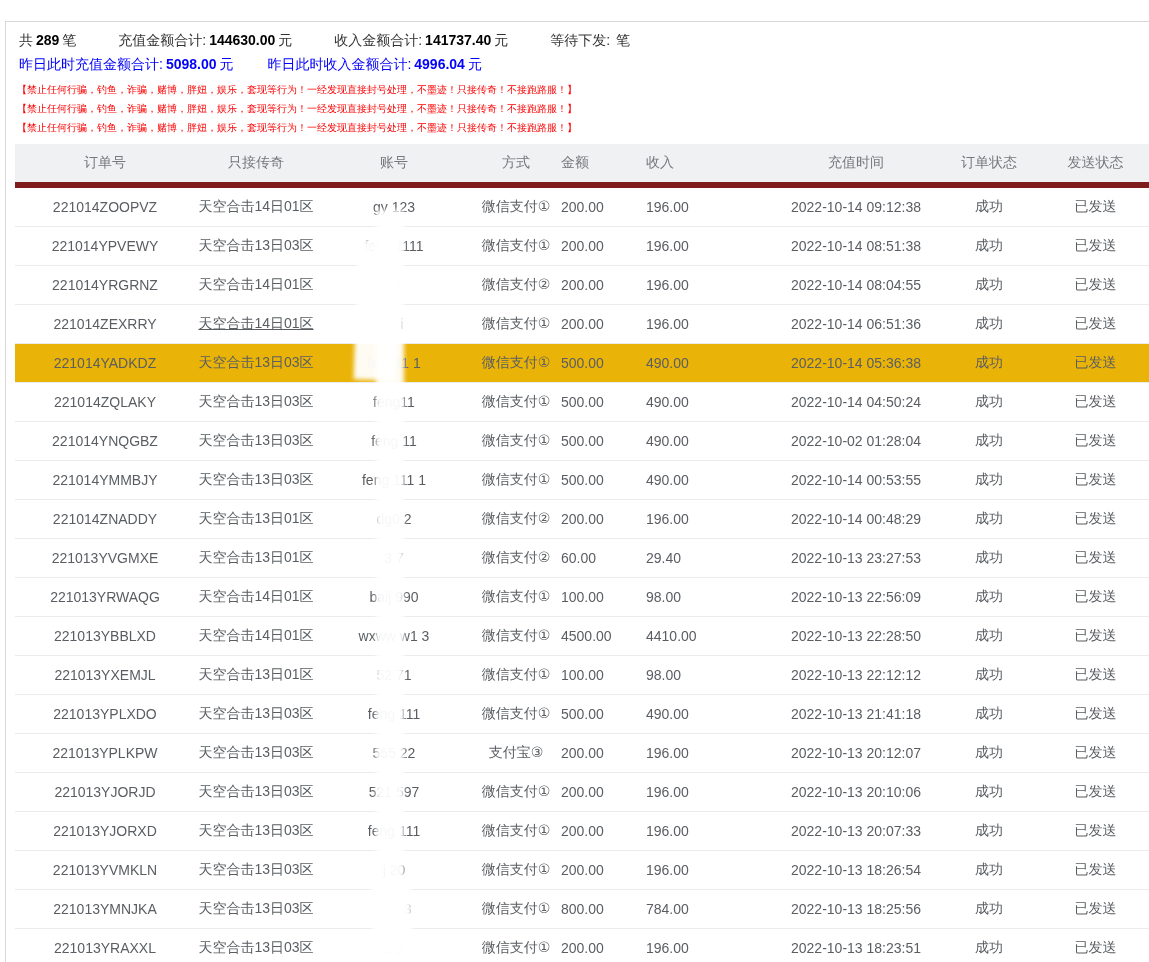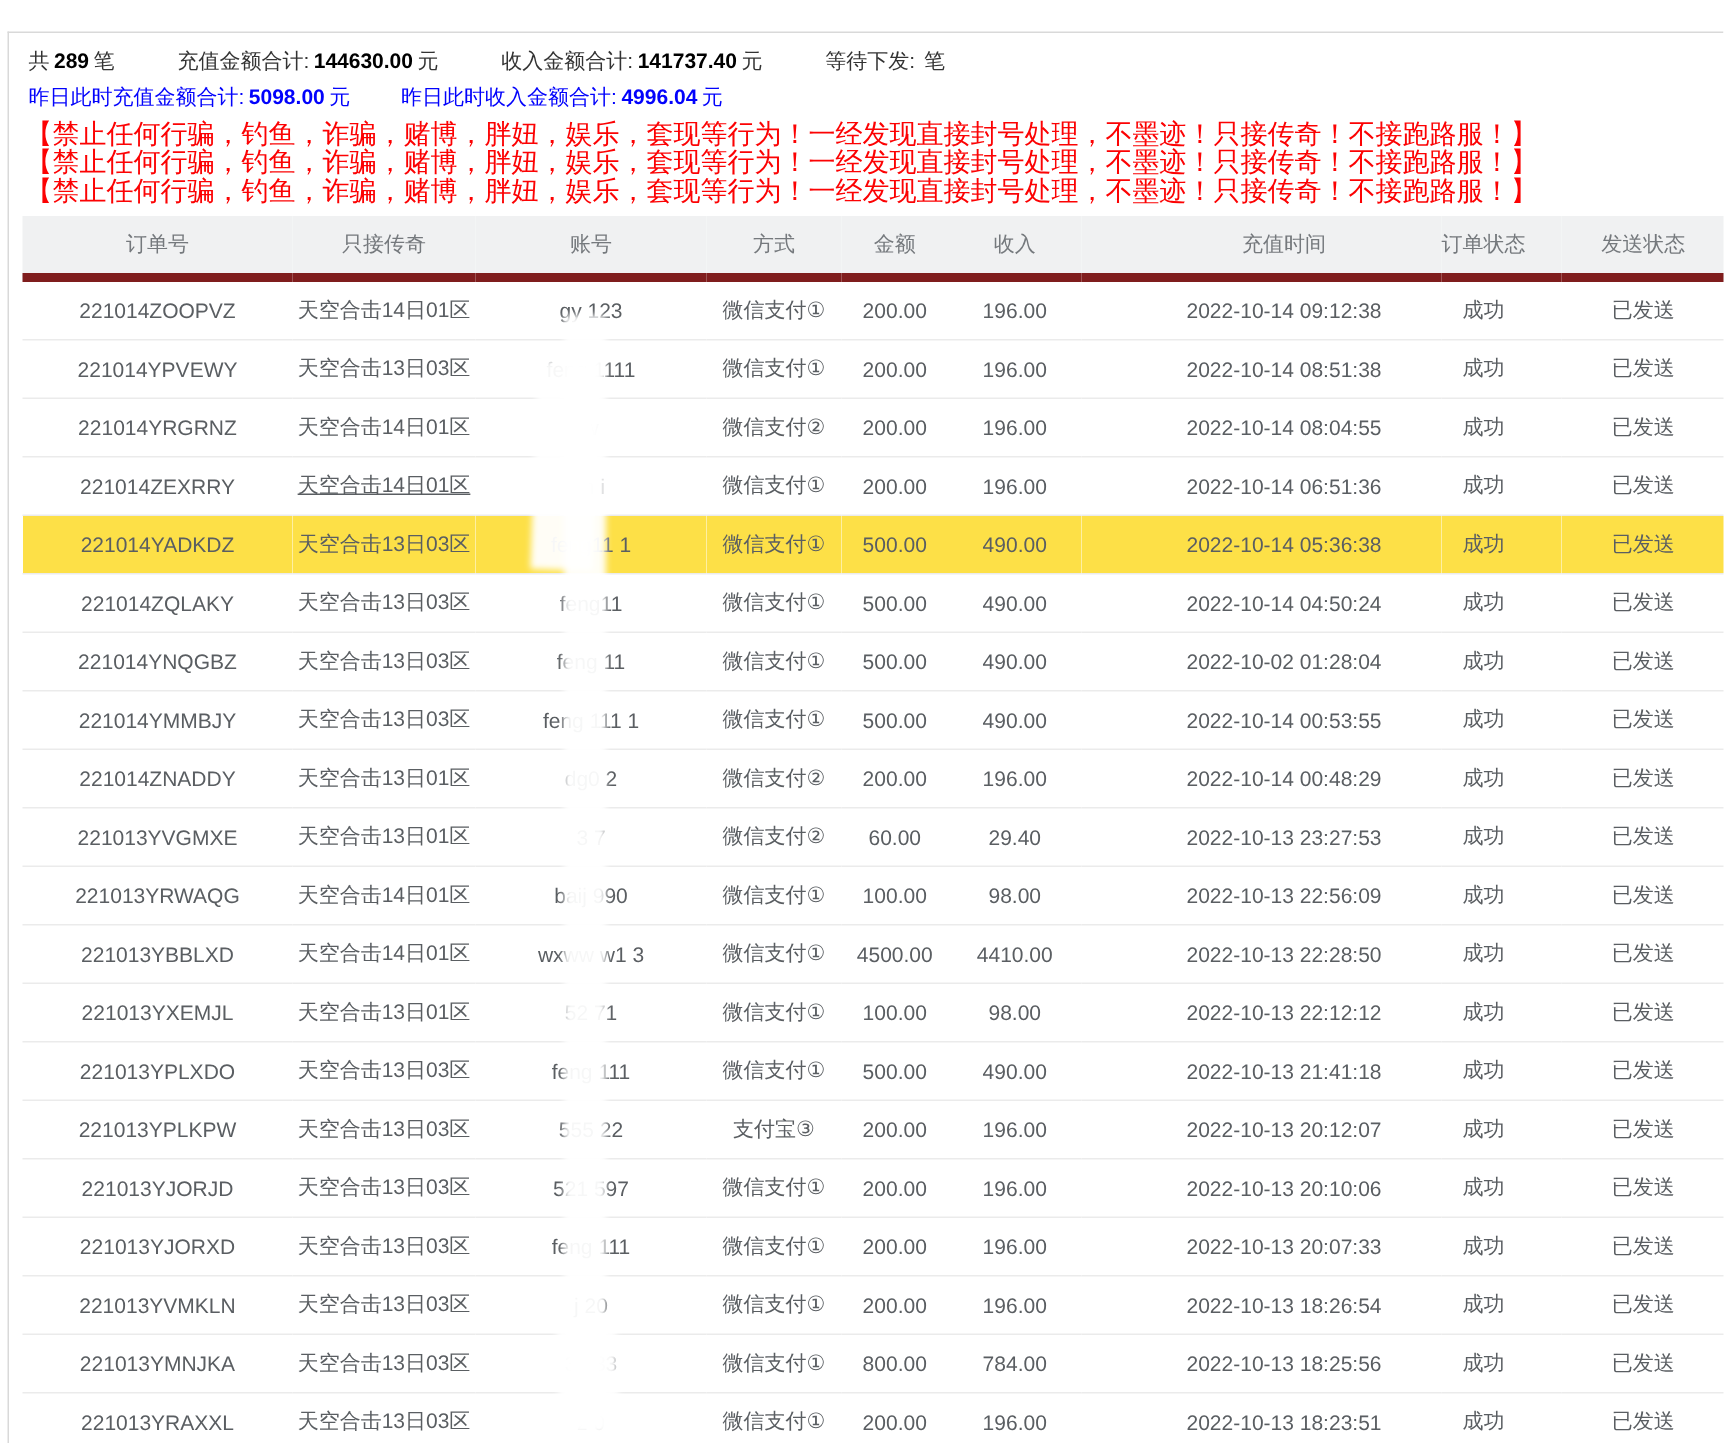--- a/index.html
+++ b/index.html
@@ -14,39 +14,39 @@
     box-sizing:border-box;background:#fff;
     border-top:1px solid #d9d9d9;border-left:1px solid #d9d9d9;
     padding:10px 0 0 9px;
   }
   .stats-line{font-size:14px;line-height:16px;color:#333;margin:0 0 8px 4px;white-space:nowrap;}
   .stats-line .grp{margin-right:38px;}
   .stats-line b{color:#000;margin:0 3px;}
   .stats-line.yesterday{color:#0202fc;}
   .stats-line.yesterday b{color:#0202fc;margin:0 3px;}
   .stats-line.yesterday .grp{margin-right:30px;margin-top:37px;}
-  .warning{font-size:18px;line-height:19px;color:#fc0203;margin-left:2px;white-space:nowrap;}
+  .warning{font-size:10px;line-height:19px;color:#fc0203;margin-left:2px;white-space:nowrap;}
   table.orders{
     border-collapse:collapse;table-layout:fixed;width:1135px;margin-top:7px;
     font-size:14px;
   }
   table.orders thead th{
     height:38px;background:#f0f1f2;color:#75797d;font-weight:normal;
     border-bottom:6px solid #7f1d1d;text-align:center;padding:0;
   }
   table.orders tbody td{
     height:38px;color:#5a5e62;text-align:center;padding:0;
     border-bottom:1px solid #ebebeb;white-space:nowrap;overflow:hidden;
   }
-  table.orders .col-amount,table.orders .col-income{text-align:center;padding-right:14px;}
+  table.orders .col-amount,table.orders .col-income{text-align:left;padding-right:14px;}
   table.orders .col-time{padding-left:30px;}
   table.orders .col-status{padding-right:24px;}
   td.green{color:#0a8a0a;}
   td.link{text-decoration:underline;cursor:pointer;}
-  tr.hl td{background:#fde047;}
+  tr.hl td{background:#eab308;}
   .smudge{
     position:absolute;background:rgba(255,255,255,.95);
     filter:blur(2px);z-index:5;pointer-events:none;
   }
   .smudge.s1{left:376px;top:210px;width:28px;height:745px;}
   .smudge.s2{left:356px;top:240px;width:42px;height:140px;transform:rotate(2deg);}
   .smudge.s3{left:372px;top:885px;width:40px;height:70px;transform:rotate(-2deg);}
 </style>
 </head>
 <body>

